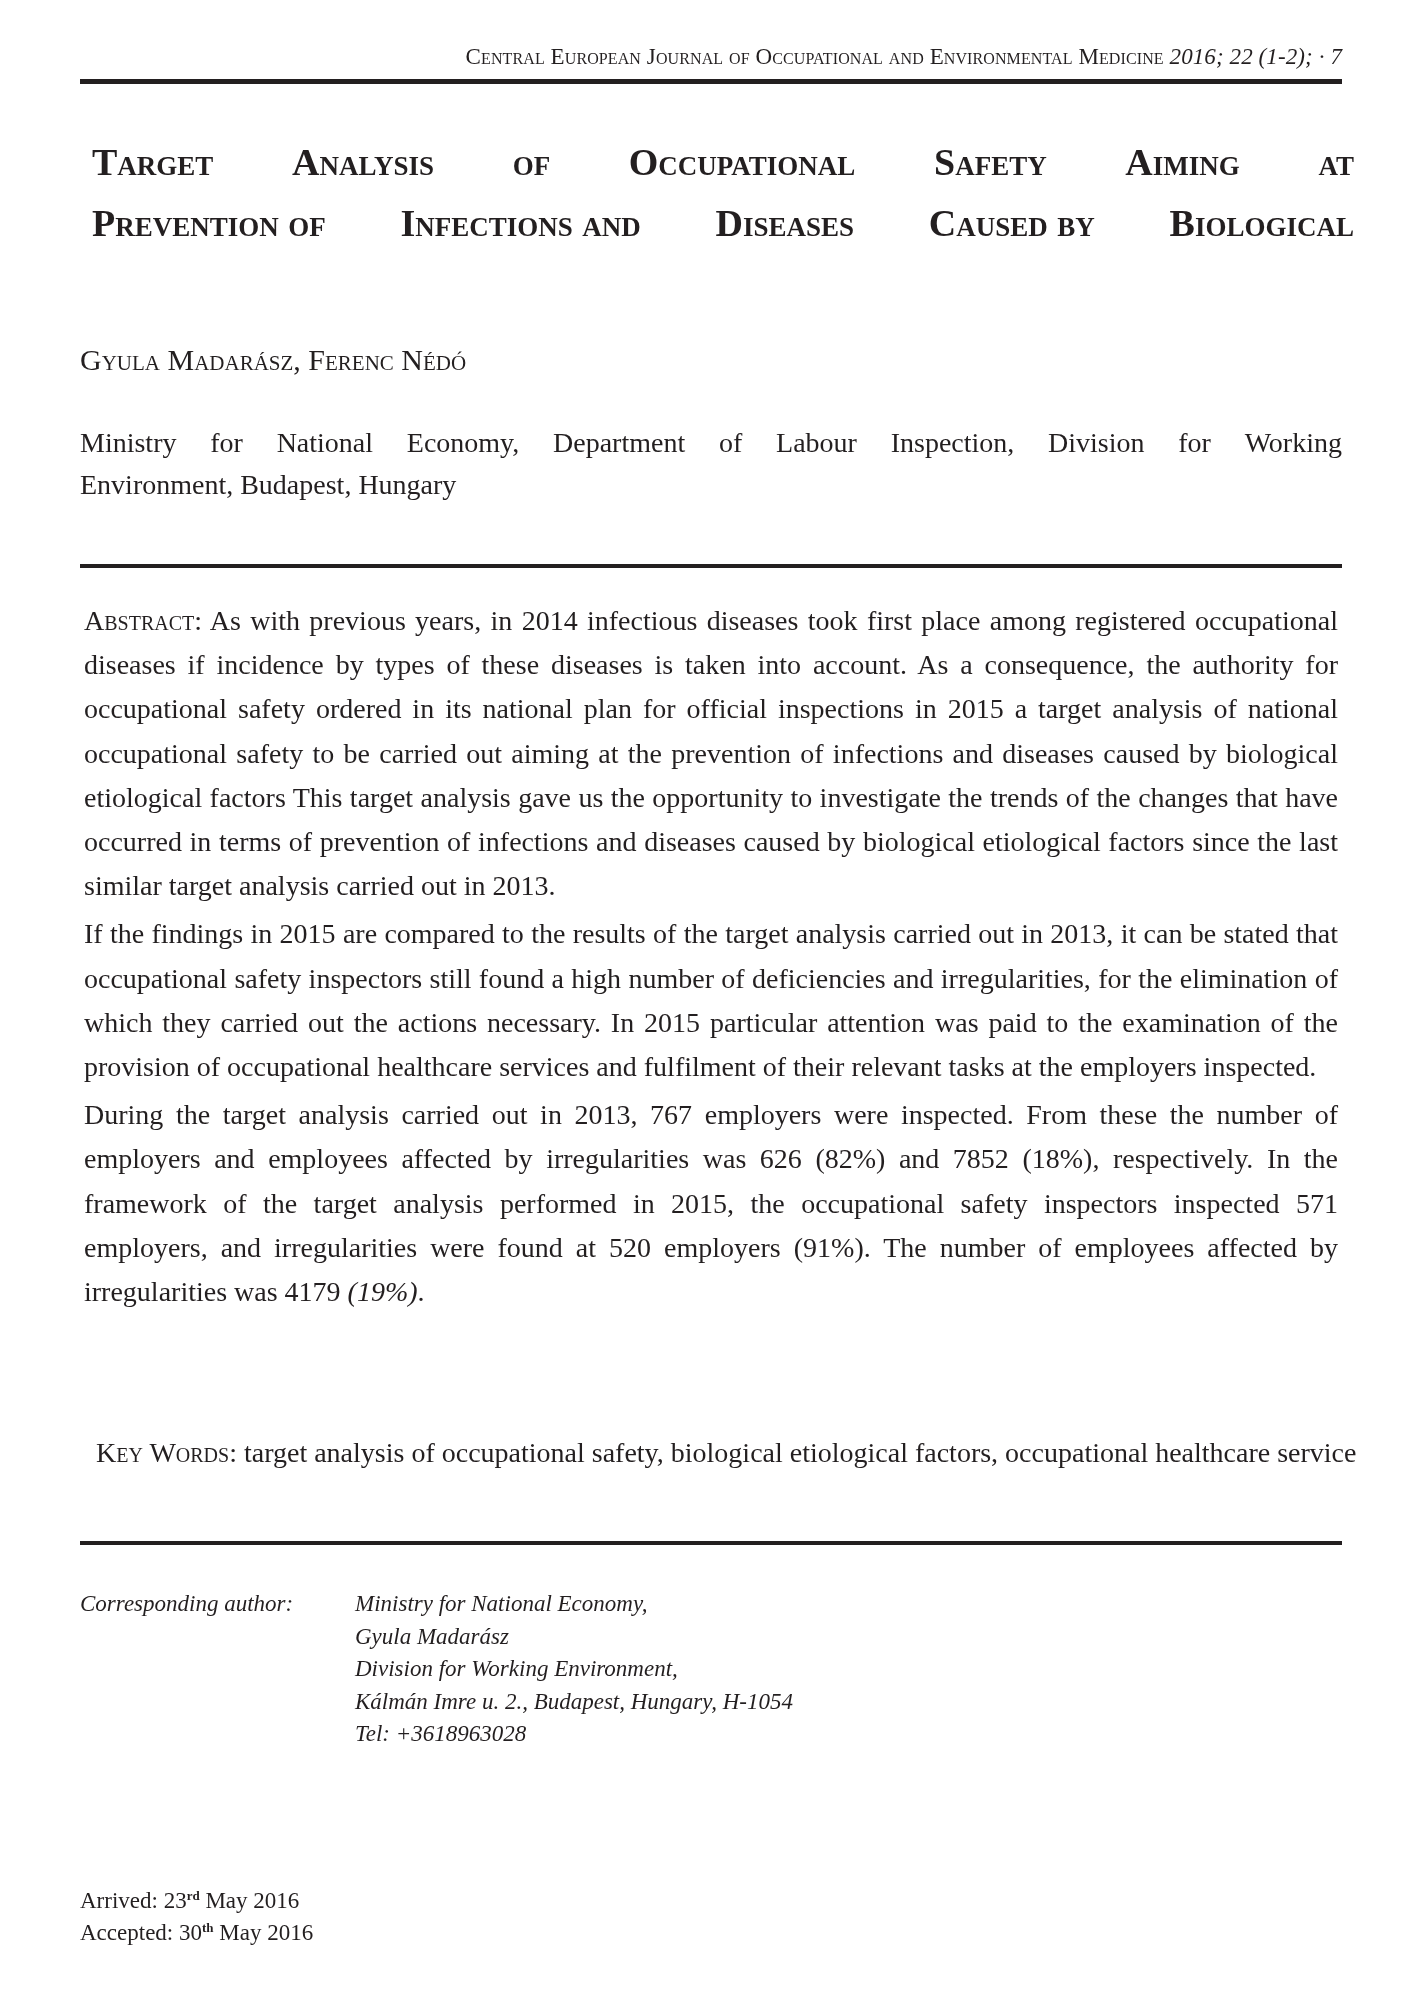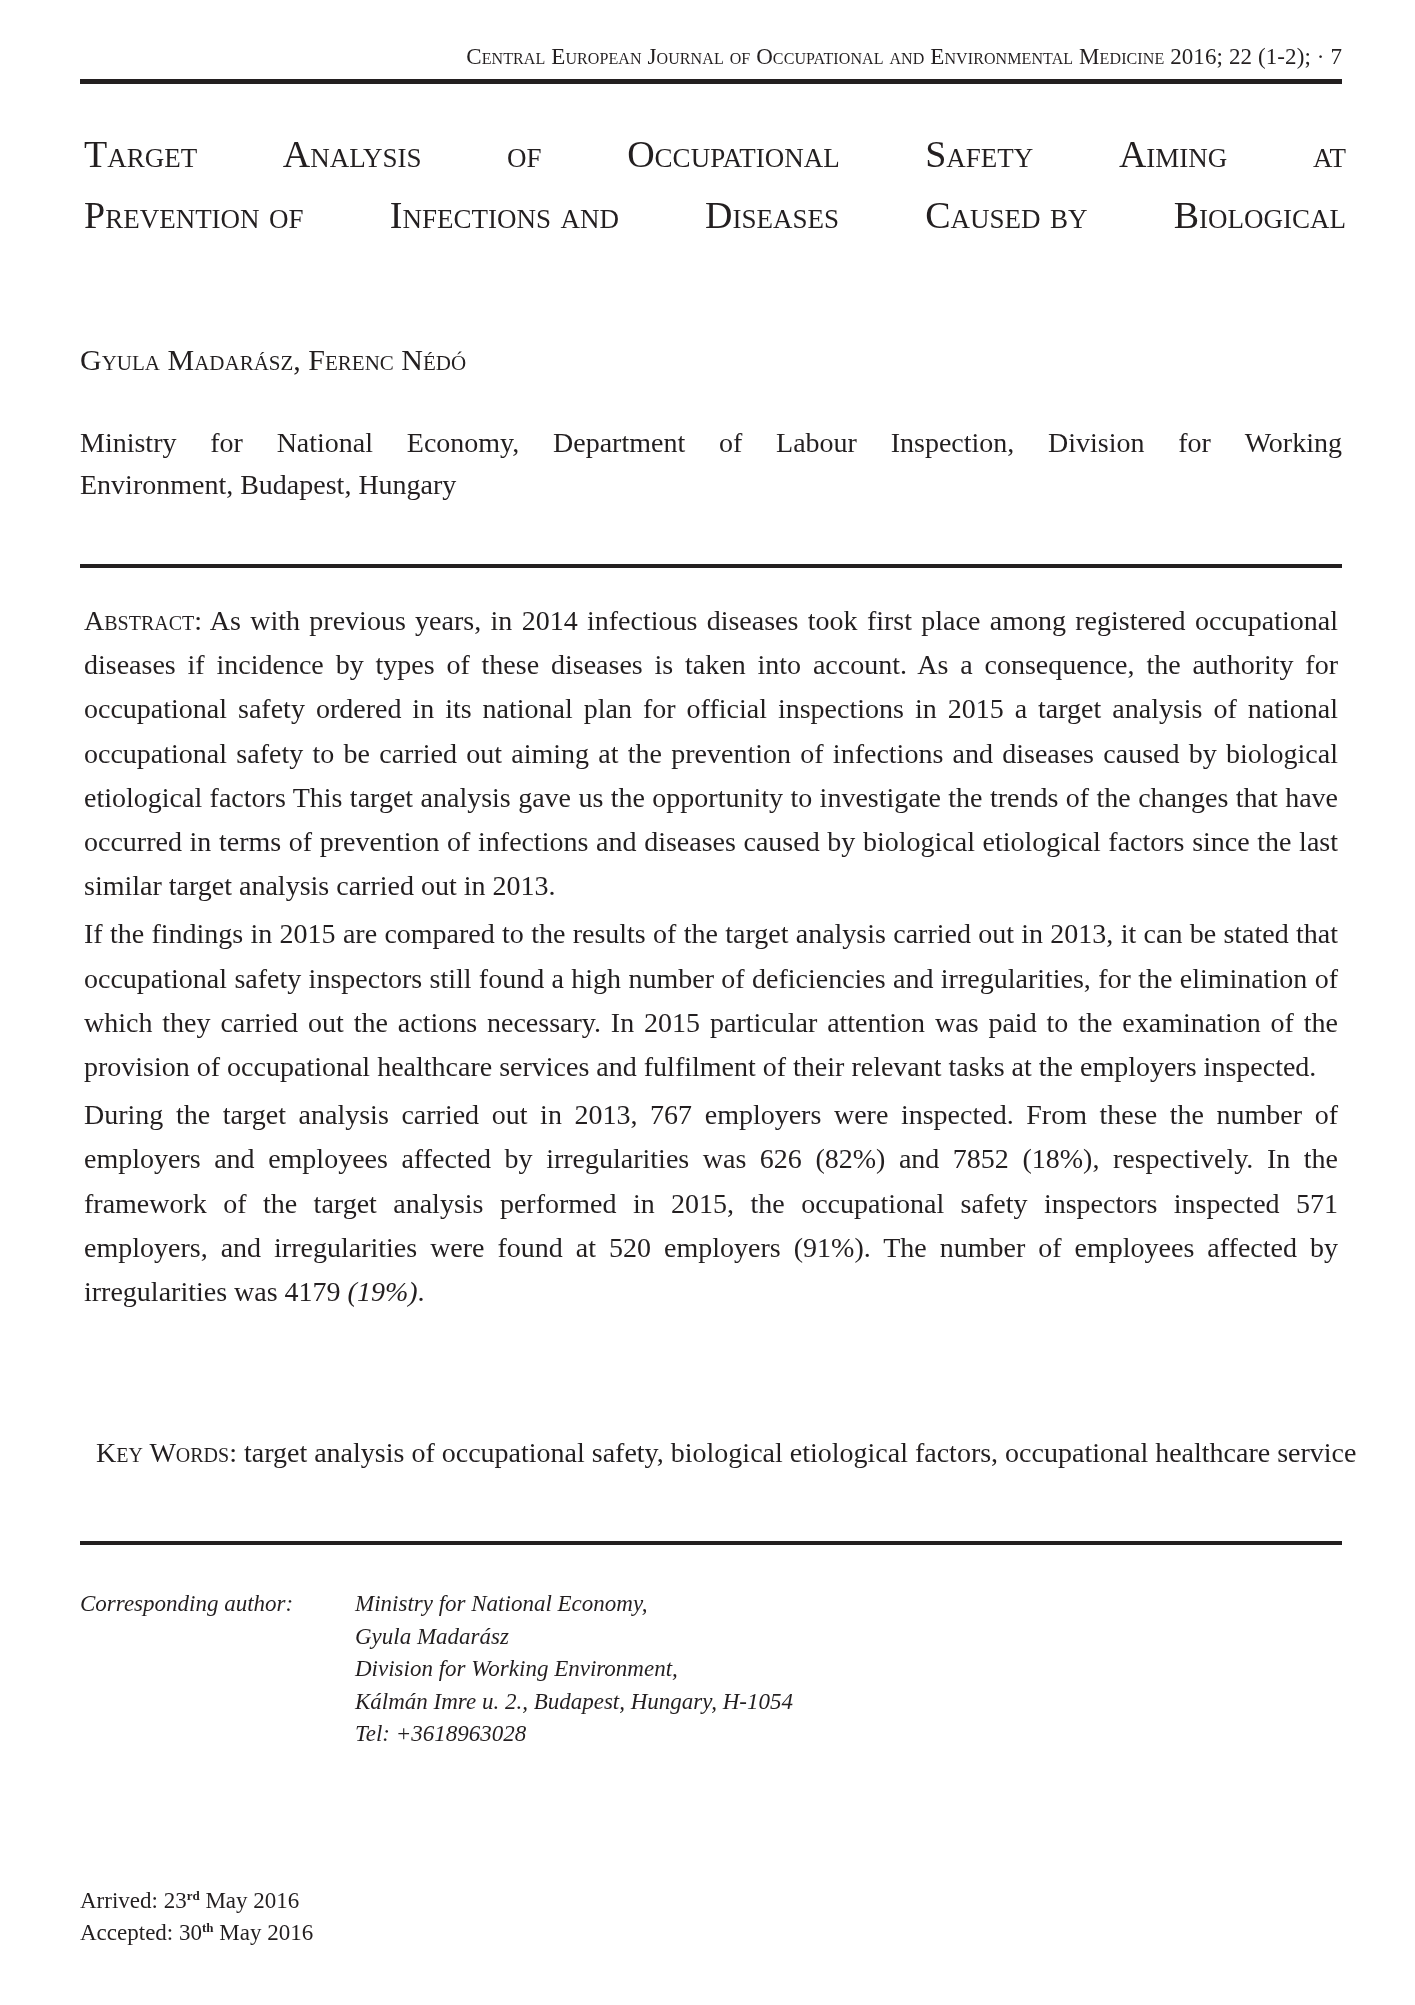--- a/index.html
+++ b/index.html
@@ -8,29 +8,29 @@
       font-family: "Liberation Serif", "DejaVu Serif", serif;
       color: #231f20;
     }
     .page { position: absolute; left: 80px; width: 1262px; top: 0; }
 
     .running-head {
       position: absolute; top: 44px; right: 0;
       font-size: 23px; font-variant: small-caps; letter-spacing: 0.1px;
       white-space: nowrap; text-align: right;
     }
-    .running-head .nums { font-variant: normal; }
+    .running-head .nums { font-variant: normal; font-style: italic; }
     .rule-top {
       position: absolute; top: 79px; left: 0; width: 1262px; height: 5px; background: #231f20;
     }
 
     .title {
       position: absolute; top: 120px; left: 0; width: 1262px;
-      font-size: 38px; font-weight: normal; font-variant: small-caps;
-      line-height: 61px; margin: 4px;
+      font-size: 38px; font-weight: bold; font-variant: small-caps;
+      line-height: 61px; margin: 12px;
     }
     .title .l1 { display: flex; justify-content: space-between; }
     .title .l2 { display: flex; justify-content: space-between; }
     .title .l3 { display: block; }
 
     .authors {
       position: absolute; top: 343px; left: 0;
       font-size: 30px; font-variant: small-caps; white-space: nowrap; text-align: center;
     }
     .affiliation {

